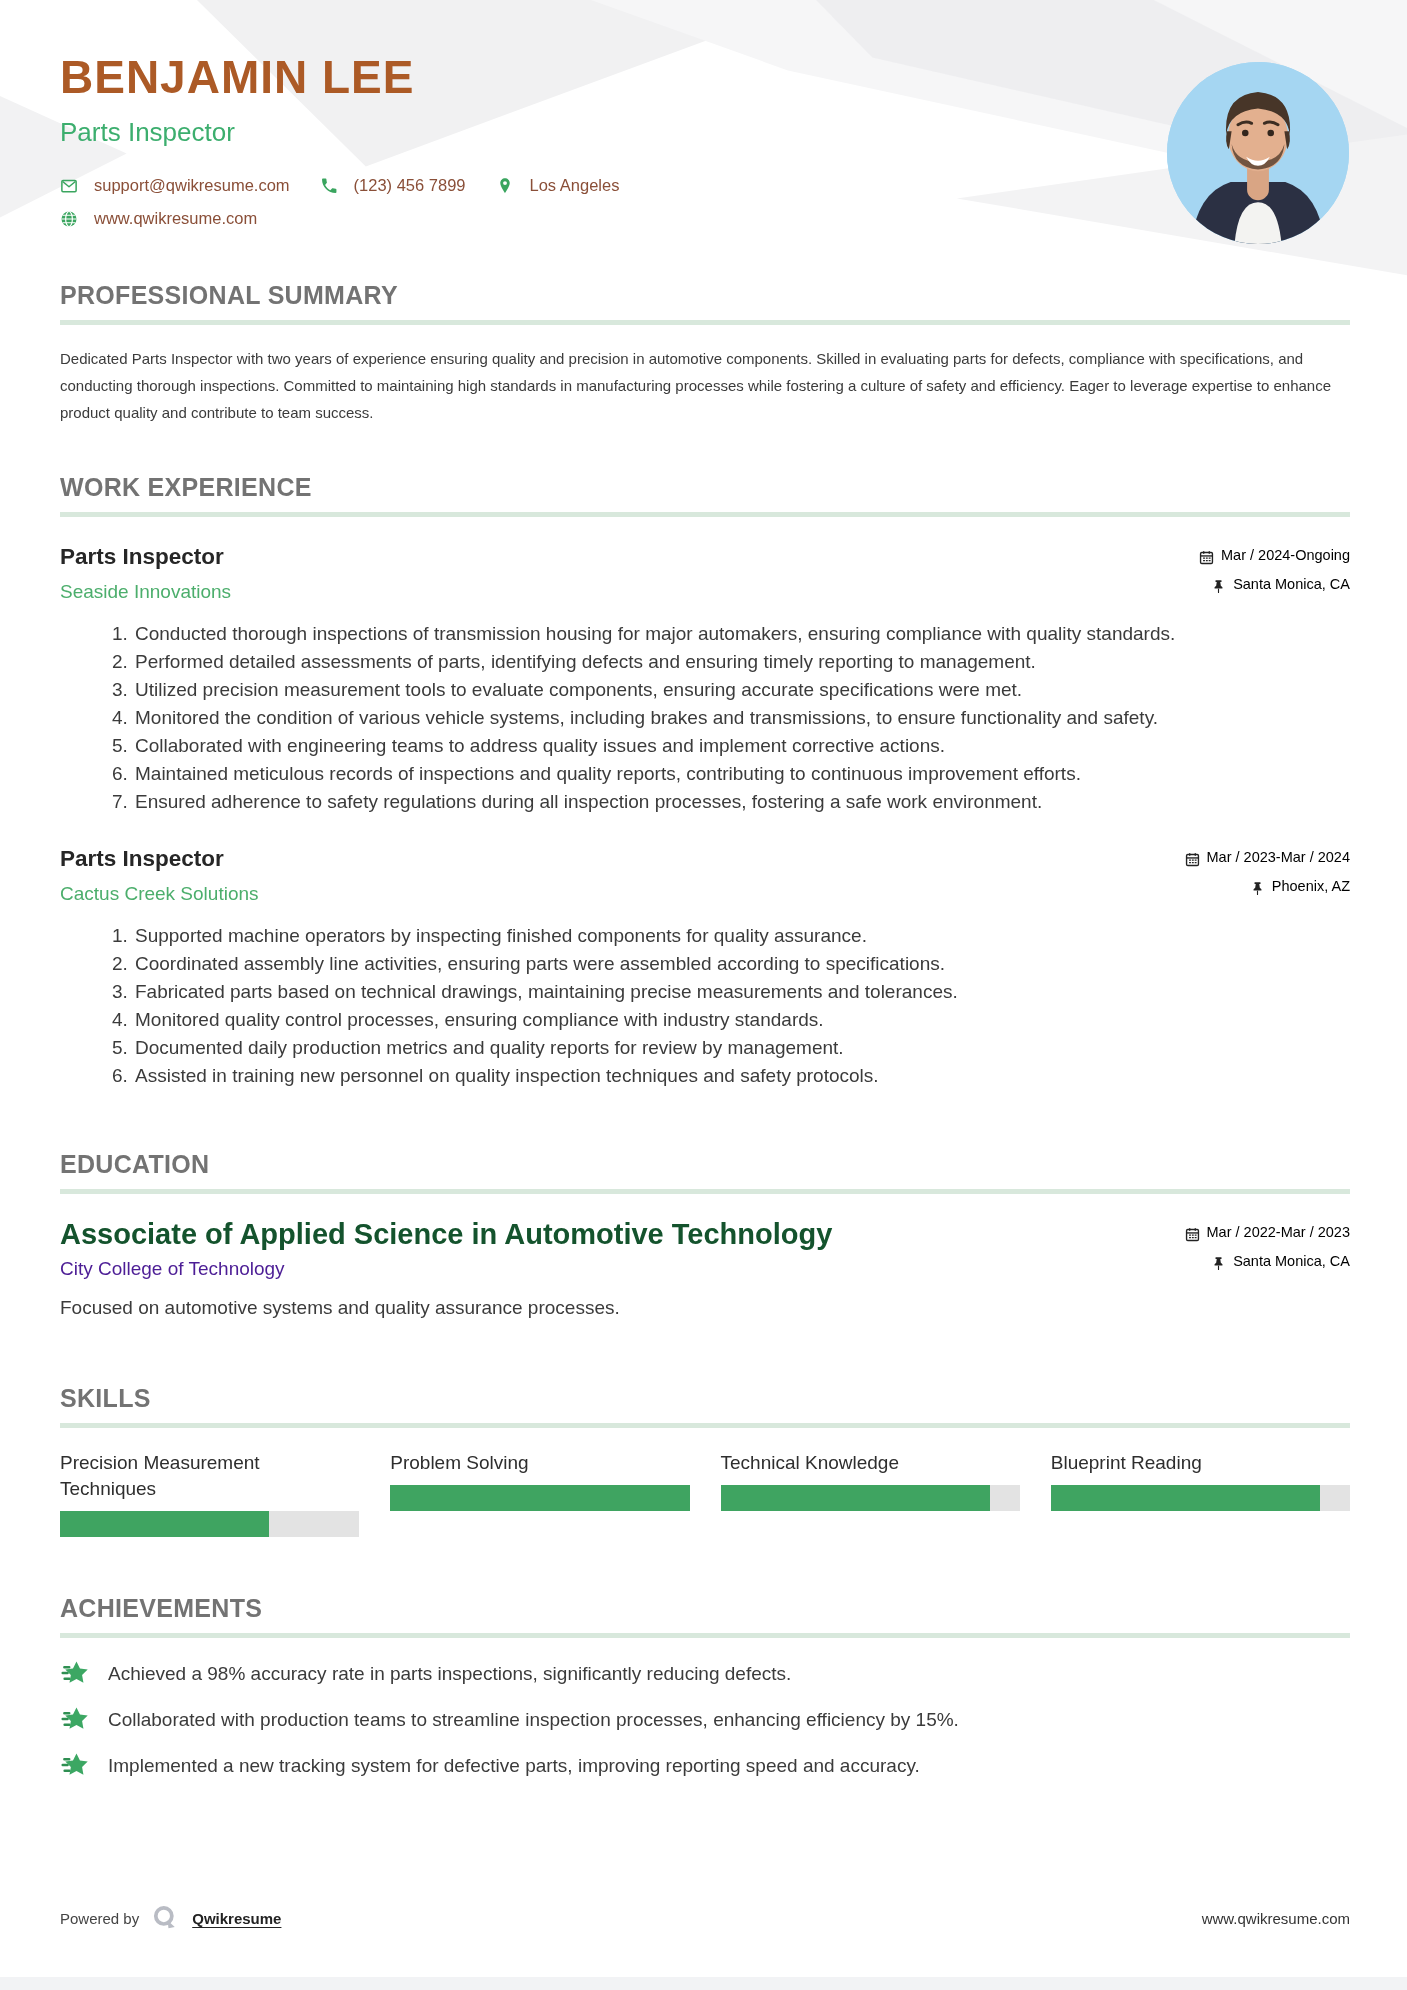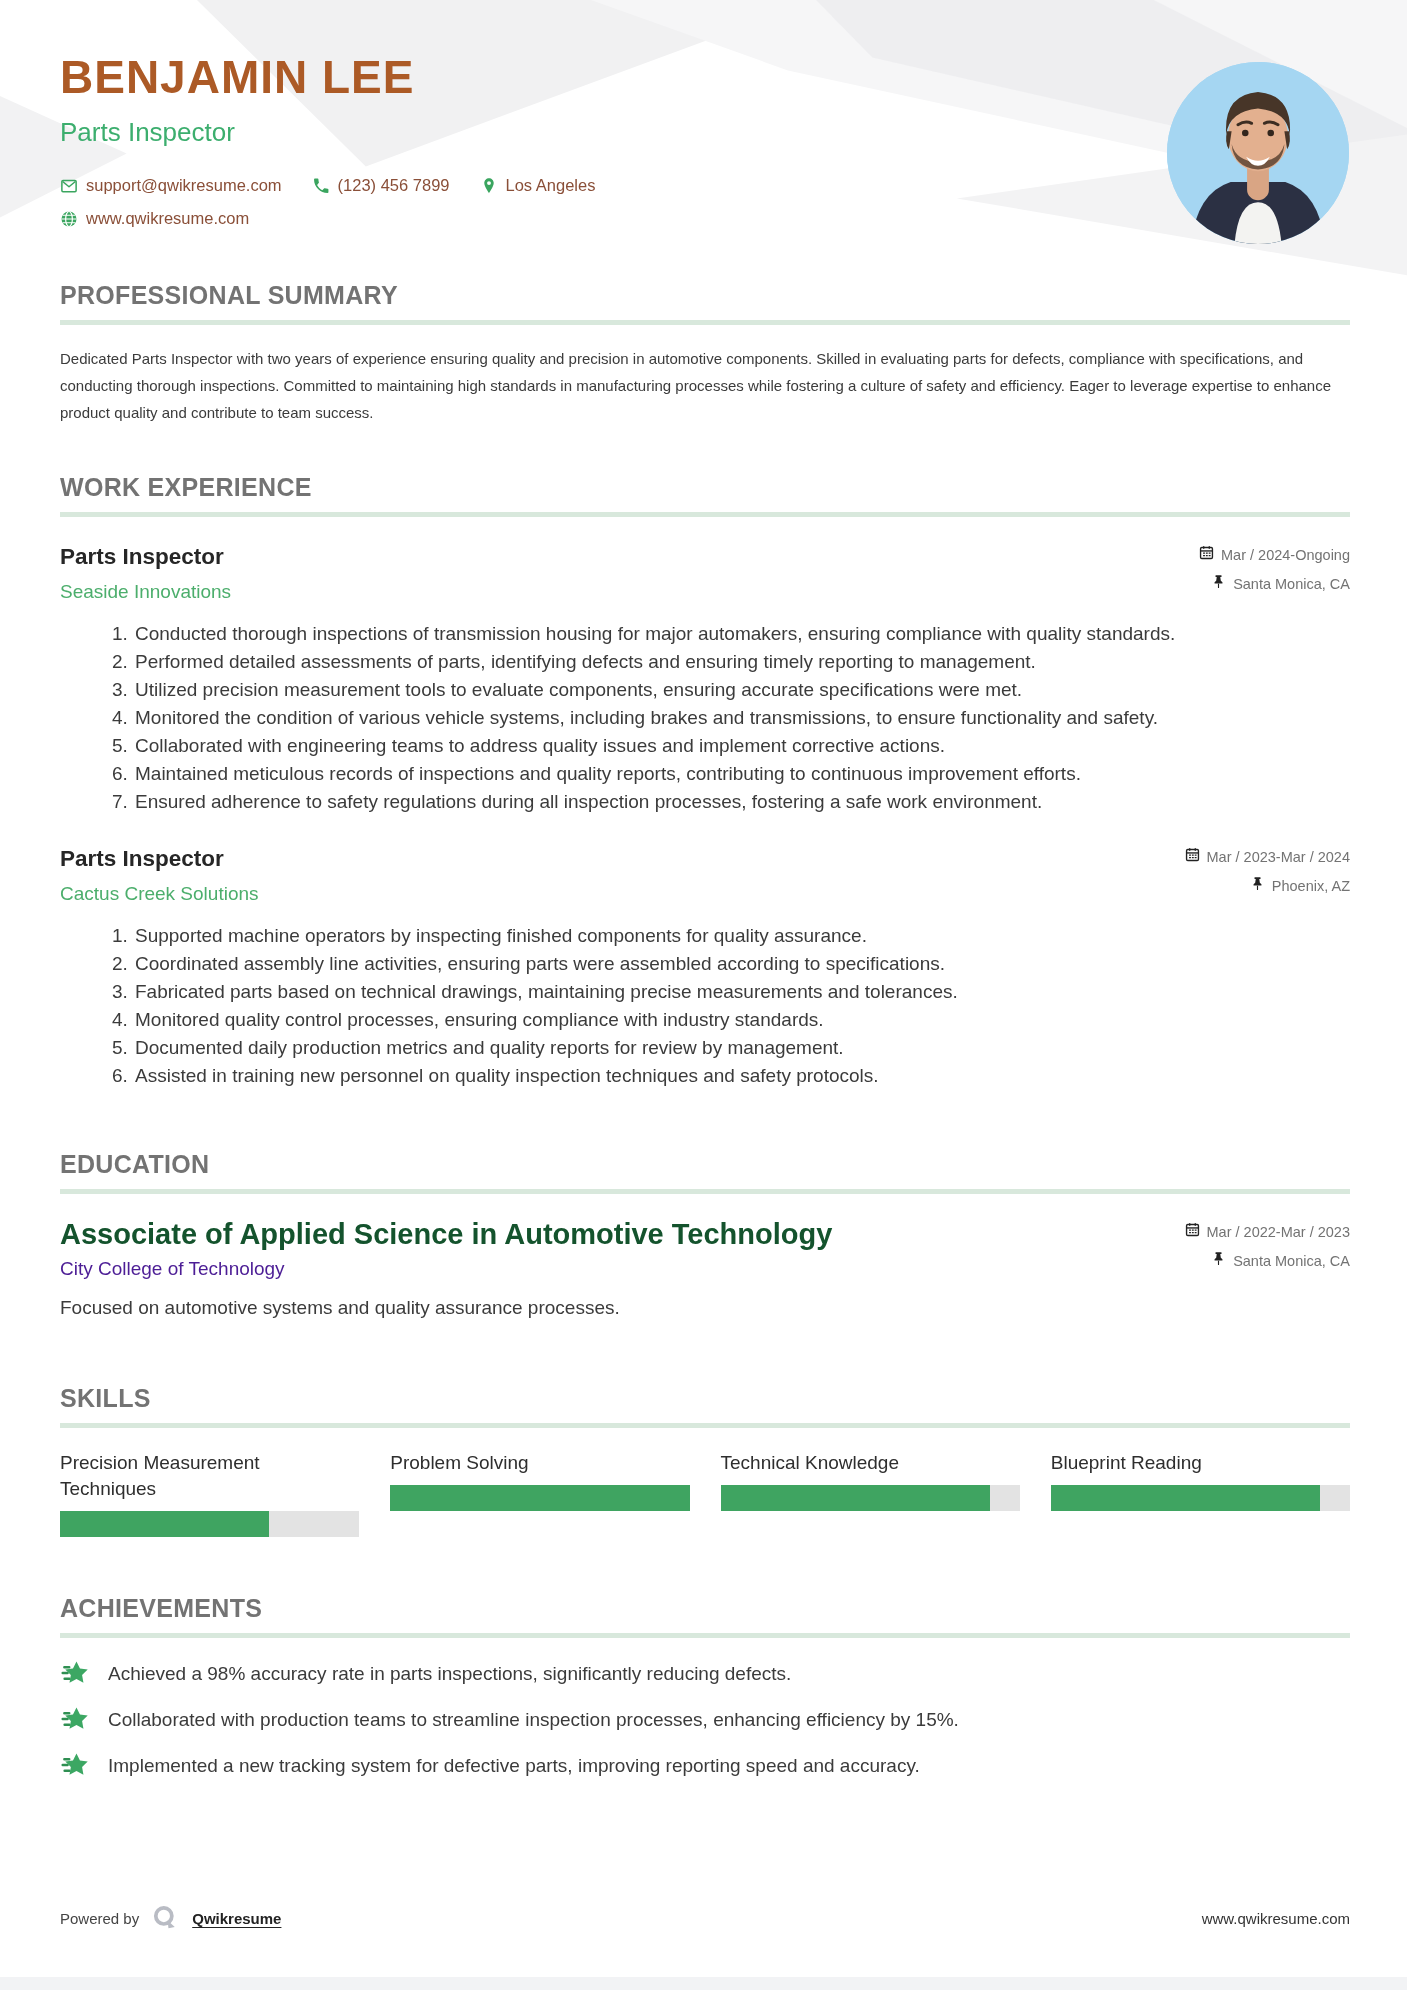--- a/index.html
+++ b/index.html
@@ -18,21 +18,21 @@
   .d4 { clip-path:polygon(0 30%, 9% 48%, 0 68%); background:#f2f2f3; }
   .d5 { clip-path:polygon(68% 62%, 100% 42%, 100% 86%); background:#f3f3f4; }
 
   .content { position:relative; z-index:2; padding:50px 57px 0 60px; }
 
   
   .name { font-size:46px; line-height:54px; font-weight:800; letter-spacing:1px; color:#ac5a26; }
   .job-subtitle { margin-top:12px; font-size:26px; line-height:32px; font-weight:500; color:#3cae6e; }
   .contact-row { display:flex; align-items:center; column-gap:30px; margin-top:28px; }
   .contact-row.second { margin-top:14px; }
-  .contact-item { display:flex; align-items:center; gap:8px; font-size:16.5px; color:#8a4f38; }
+  .contact-item { display:flex; align-items:center; gap:16px; font-size:16.5px; color:#8a4f38; }
   .cicon { width:18px; height:18px; flex:0 0 auto; display:block; }
 
   .photo {
     position:absolute; z-index:3; left:1167px; top:62px; width:182px; height:182px;
     border-radius:50%; background:#a5d6f2; overflow:hidden;
   }
   .photo svg { display:block; width:100%; height:100%; }
 
   
   .section { }
@@ -42,22 +42,22 @@
   .summary-sec { margin-top:52px; }
   .summary-text { margin-top:20px; font-size:15px; line-height:27px; color:#3b3b3b; }
 
   .work-sec { margin-top:46px; }
   .job { margin-top:26px; }
   .job + .job { margin-top:30px; }
   .job-head { display:flex; justify-content:space-between; align-items:flex-start; }
   .job-title { font-size:22.5px; line-height:28px; font-weight:600; color:#262626; }
   .job-company { margin-top:8px; font-size:19px; line-height:25px; font-weight:500; color:#4cae6c; }
   .job-meta { text-align:right; padding-top:2px; }
-  .meta-line { display:flex; justify-content:flex-end; align-items:flex-start; gap:7px;
-               font-size:14.5px; line-height:20px; color:#737373; }
+  .meta-line { display:flex; justify-content:flex-end; align-items:flex-end; gap:7px;
+               font-size:14.5px; line-height:20px; color:#000000; }
   .meta-line + .meta-line { margin-top:9px; }
   .micon { width:15px; height:15px; display:block; }
   ol.bullets { margin-top:16px; padding-left:25px; font-size:19px; line-height:27px; color:#3b3b3b; }
   ol.bullets li { padding-left:2px; margin-bottom:1px;margin-left:48px; }
 
   .edu-sec { margin-top:60px; }
   .edu-head { display:flex; justify-content:space-between; align-items:flex-start; margin-top:26px; }
   .edu-degree { font-size:29px; line-height:28px; font-weight:600; color:#14532d; }
   .edu-school { margin-top:8px; font-size:19px; line-height:25px; font-weight:500; color:#4c1d95; }
   .edu-desc { margin-top:13px; font-size:19px; line-height:27px; color:#3b3b3b; }

